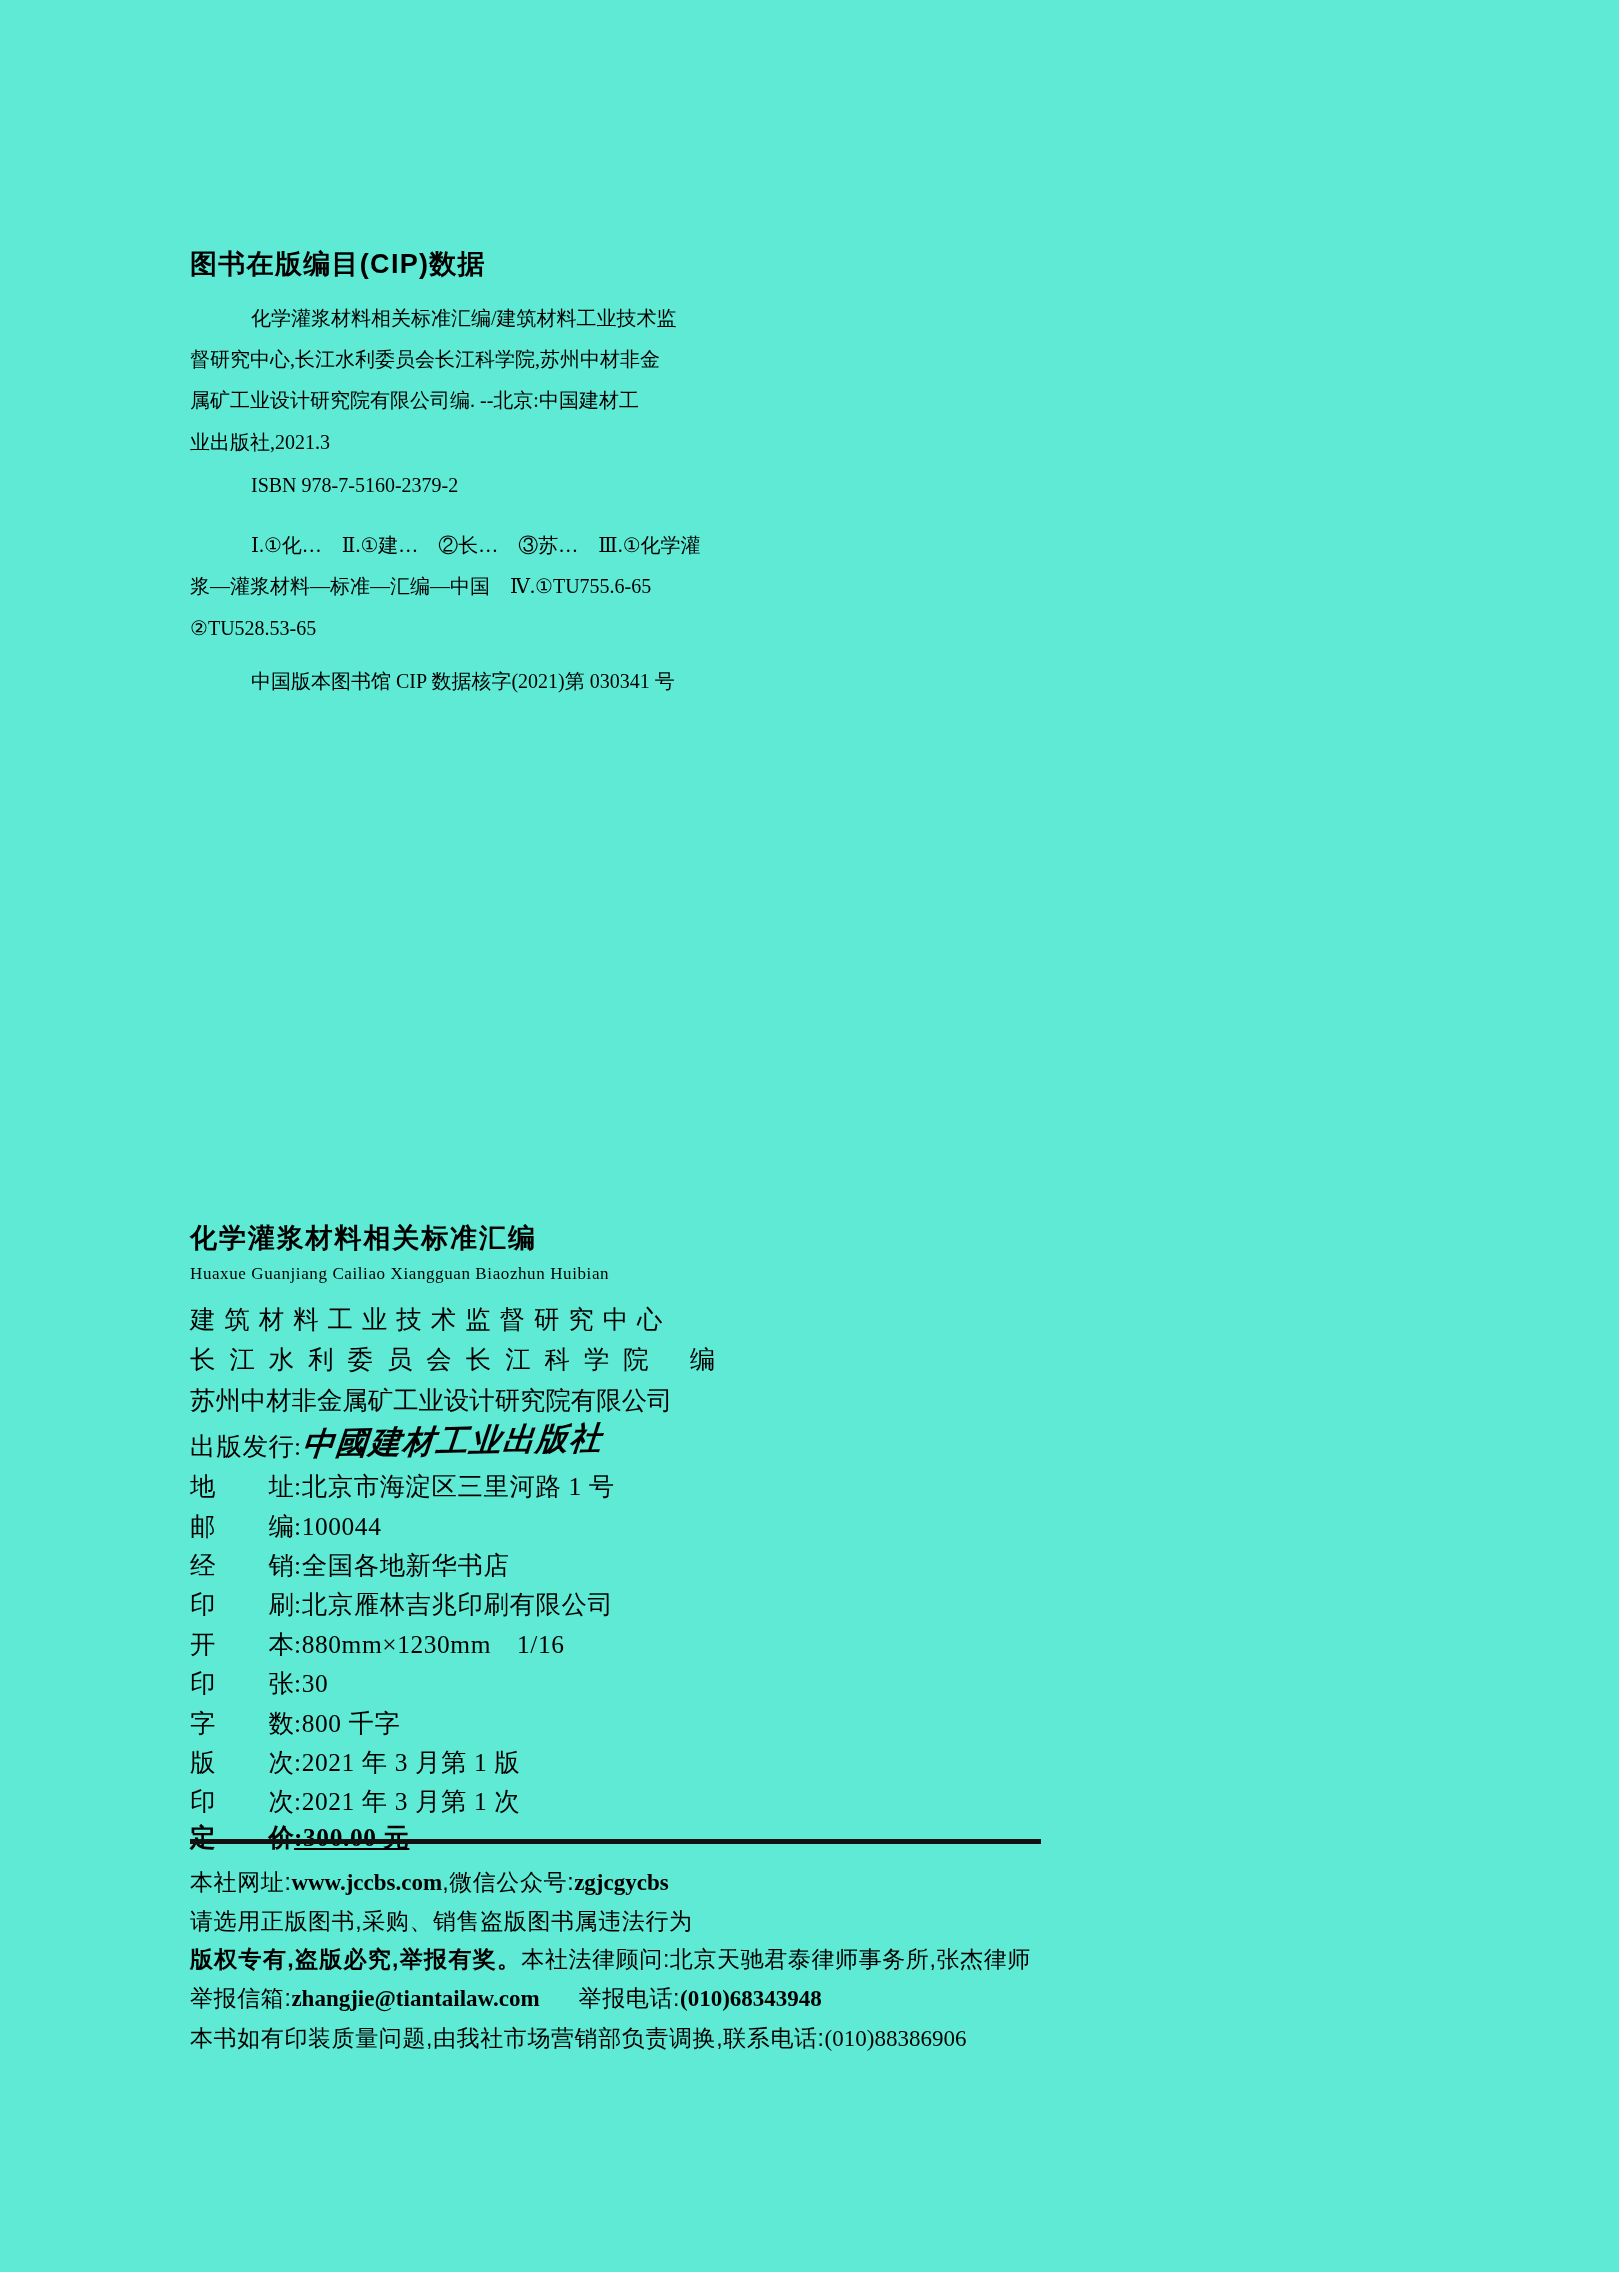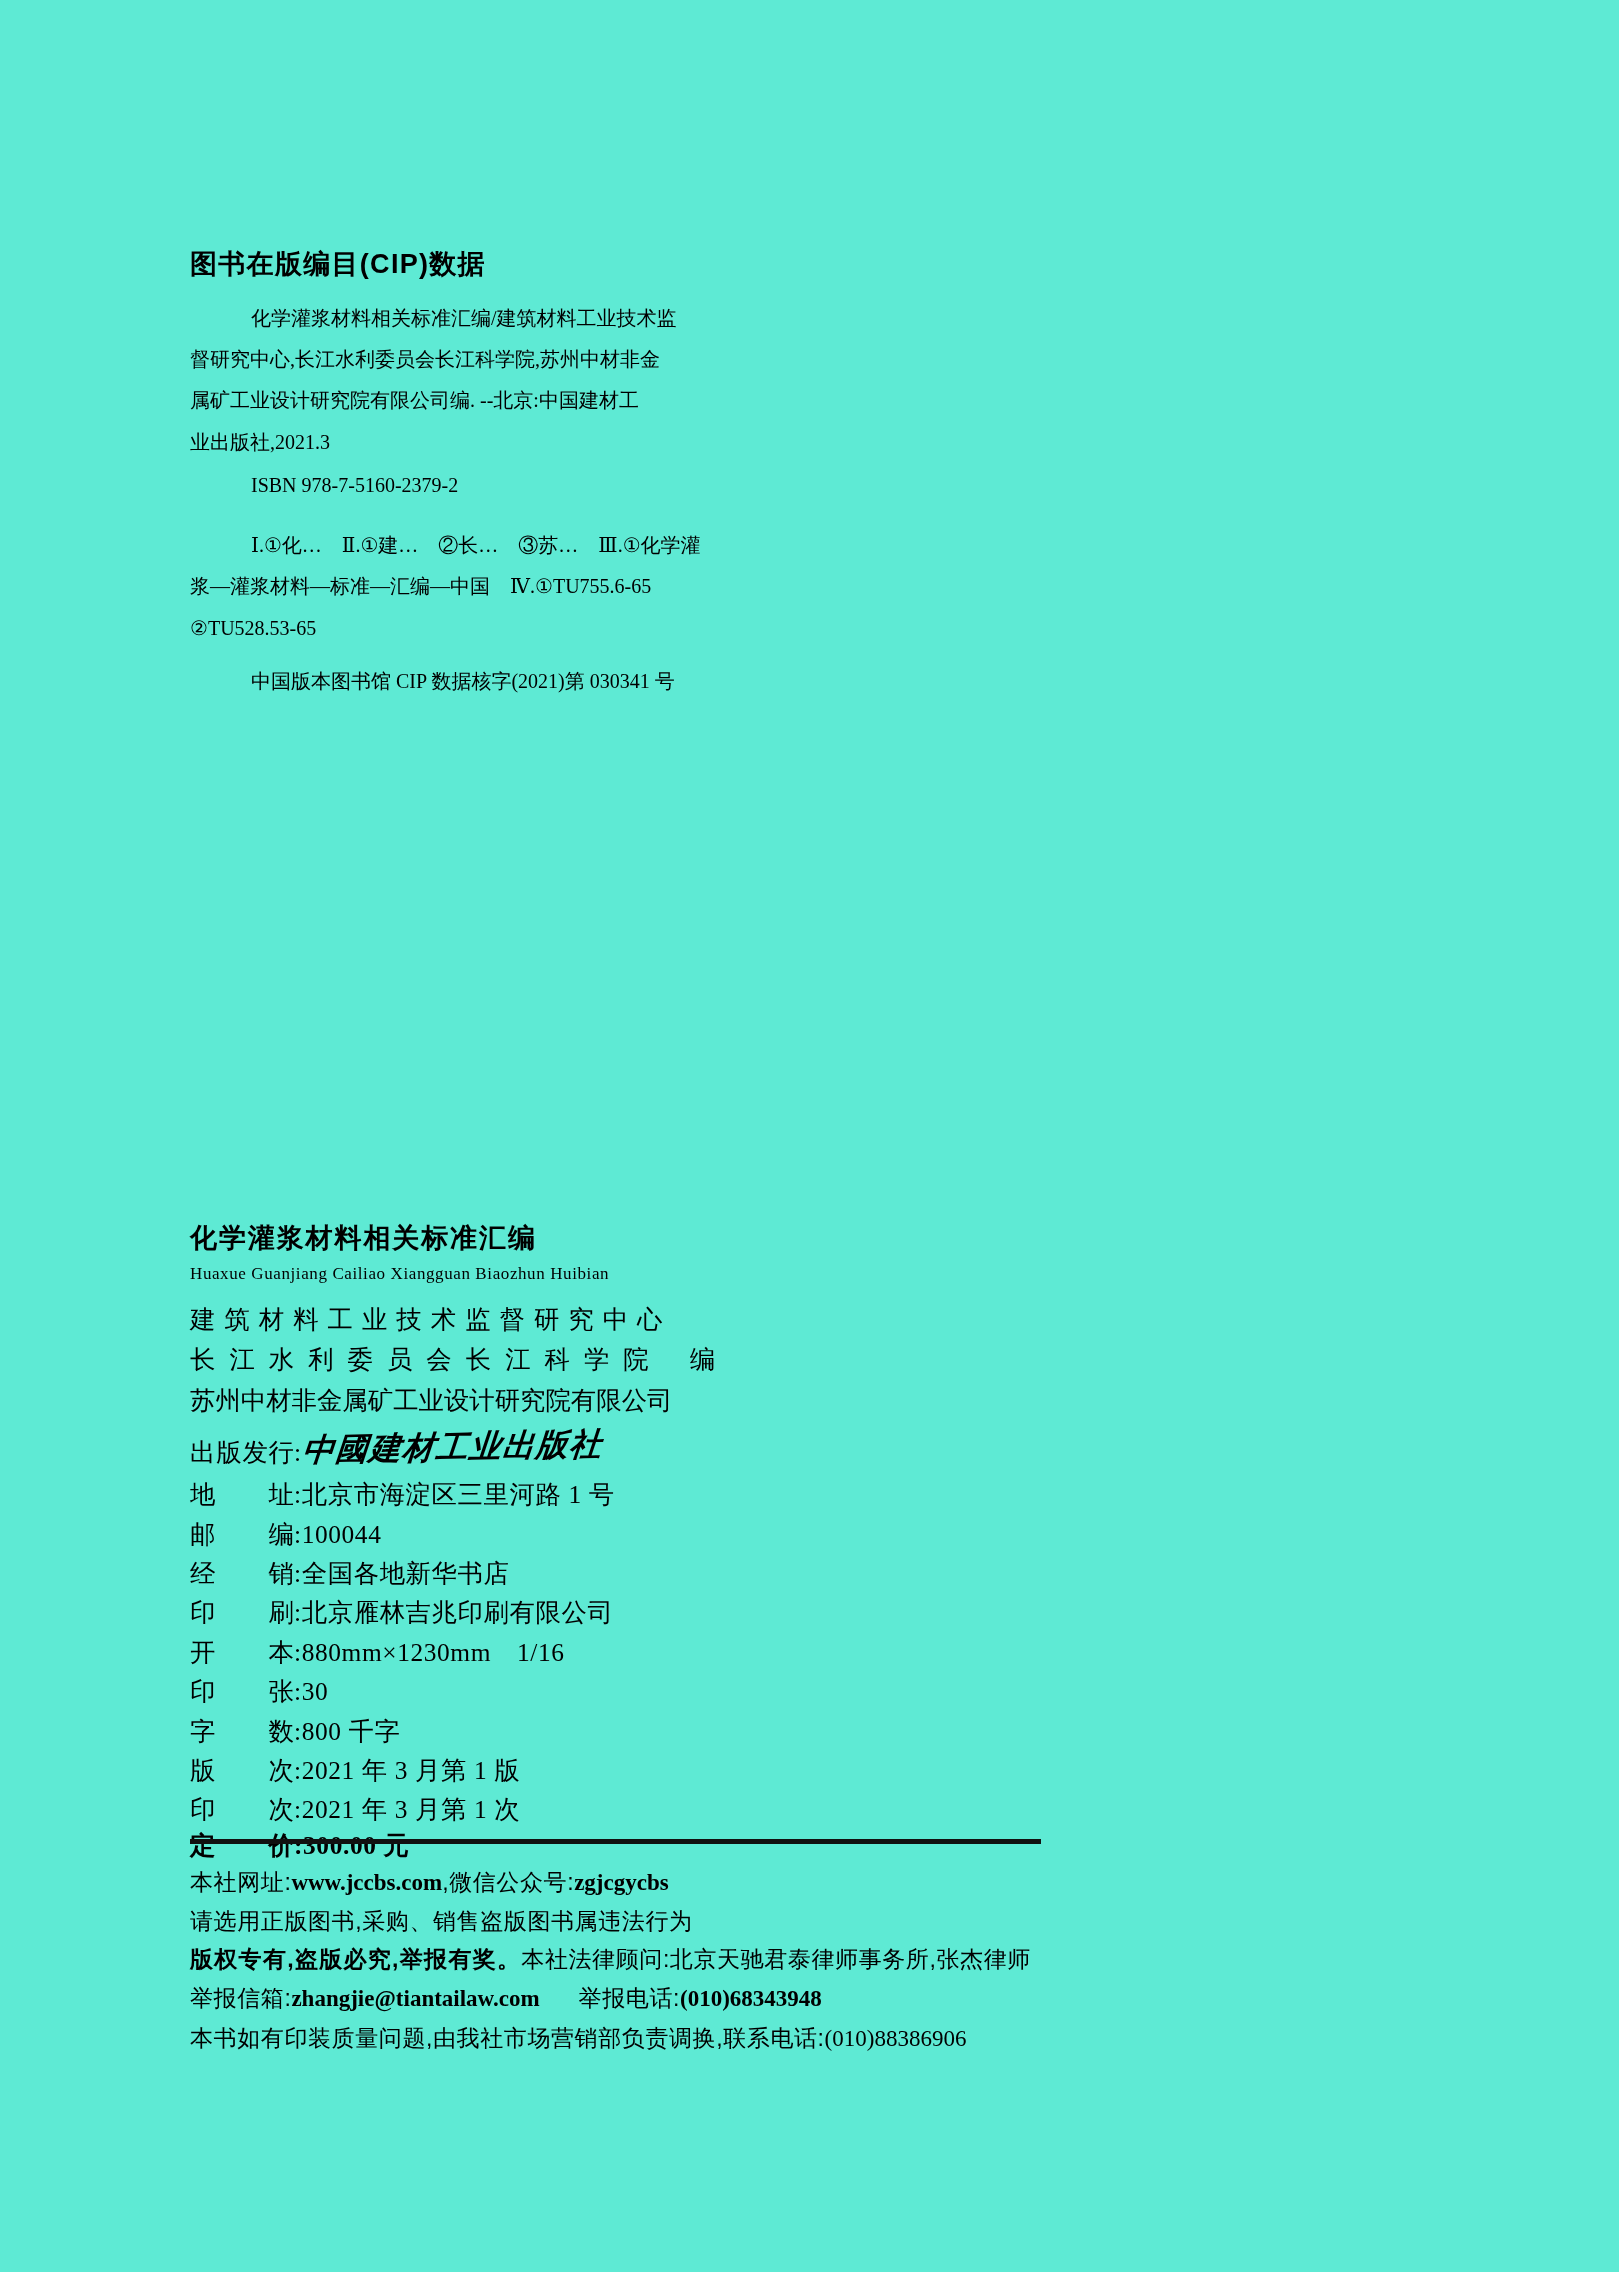--- a/index.html
+++ b/index.html
@@ -16,21 +16,21 @@
   .hei{font-family:"Liberation Sans","DejaVu Sans",sans-serif;}
   .indent{padding-left:61px;}
   .cip-header{font-size:27px;font-weight:bold;letter-spacing:1.3px;}
   .title-cn{font-size:27px;font-weight:bold;letter-spacing:1.9px;}
   .pinyin{font-size:17px;letter-spacing:0.6px;}
   .inst{font-size:25.4px;line-height:34px;}
   .spread13{letter-spacing:9px;}
   .spread22{letter-spacing:14px;}
   .role{margin-left:27px;}
   .pubrow{font-size:25.4px;line-height:34px;}
-  .plabel{display:inline-block;width:104px;text-align:justify;text-align-last:justify;margin-top:8px;}
+  .plabel{display:inline-block;width:104px;text-align:justify;text-align-last:justify;}
   .pvalue{letter-spacing:0.6px;}
   .logo{
     display:inline-block;
     font-family:"DejaVu Serif","Liberation Serif",serif;
     font-style:italic;font-weight:bold;
     font-size:32px;letter-spacing:1.3px;
     transform:skewX(-6deg) rotate(-1.2deg);
     transform-origin:left bottom;
   }
   .bold{font-weight:bold;}
@@ -94,21 +94,21 @@
   <div class="line pubrow" style="top:1706px;">
     <span class="plabel">字数</span><span class="pvalue">:800 千字</span>
   </div>
   <div class="line pubrow" style="top:1745px;">
     <span class="plabel">版次</span><span class="pvalue">:2021 年 3 月第 1 版</span>
   </div>
   <div class="line pubrow" style="top:1784px;">
     <span class="plabel">印次</span><span class="pvalue">:2021 年 3 月第 1 次</span>
   </div>
 
-  <div class="line pubrow bold" style="top:1820px;">
+  <div class="line pubrow bold" style="top:1820px;text-decoration:underline;">
     <span class="plabel">定价</span><span class="pvalue">:300.00 元</span>
   </div>
 
   <div class="rule" style="top:1839px;"></div>
 
   <div class="line foot" style="top:1866px;">
     <span>本社网址:</span><span class="lat">www.jccbs.com</span><span>,微信公众号:</span><span class="lat">zgjcgycbs</span>
   </div>
 
   <div class="line foot" style="top:1905px;">请选用正版图书,采购、销售盗版图书属违法行为</div>

